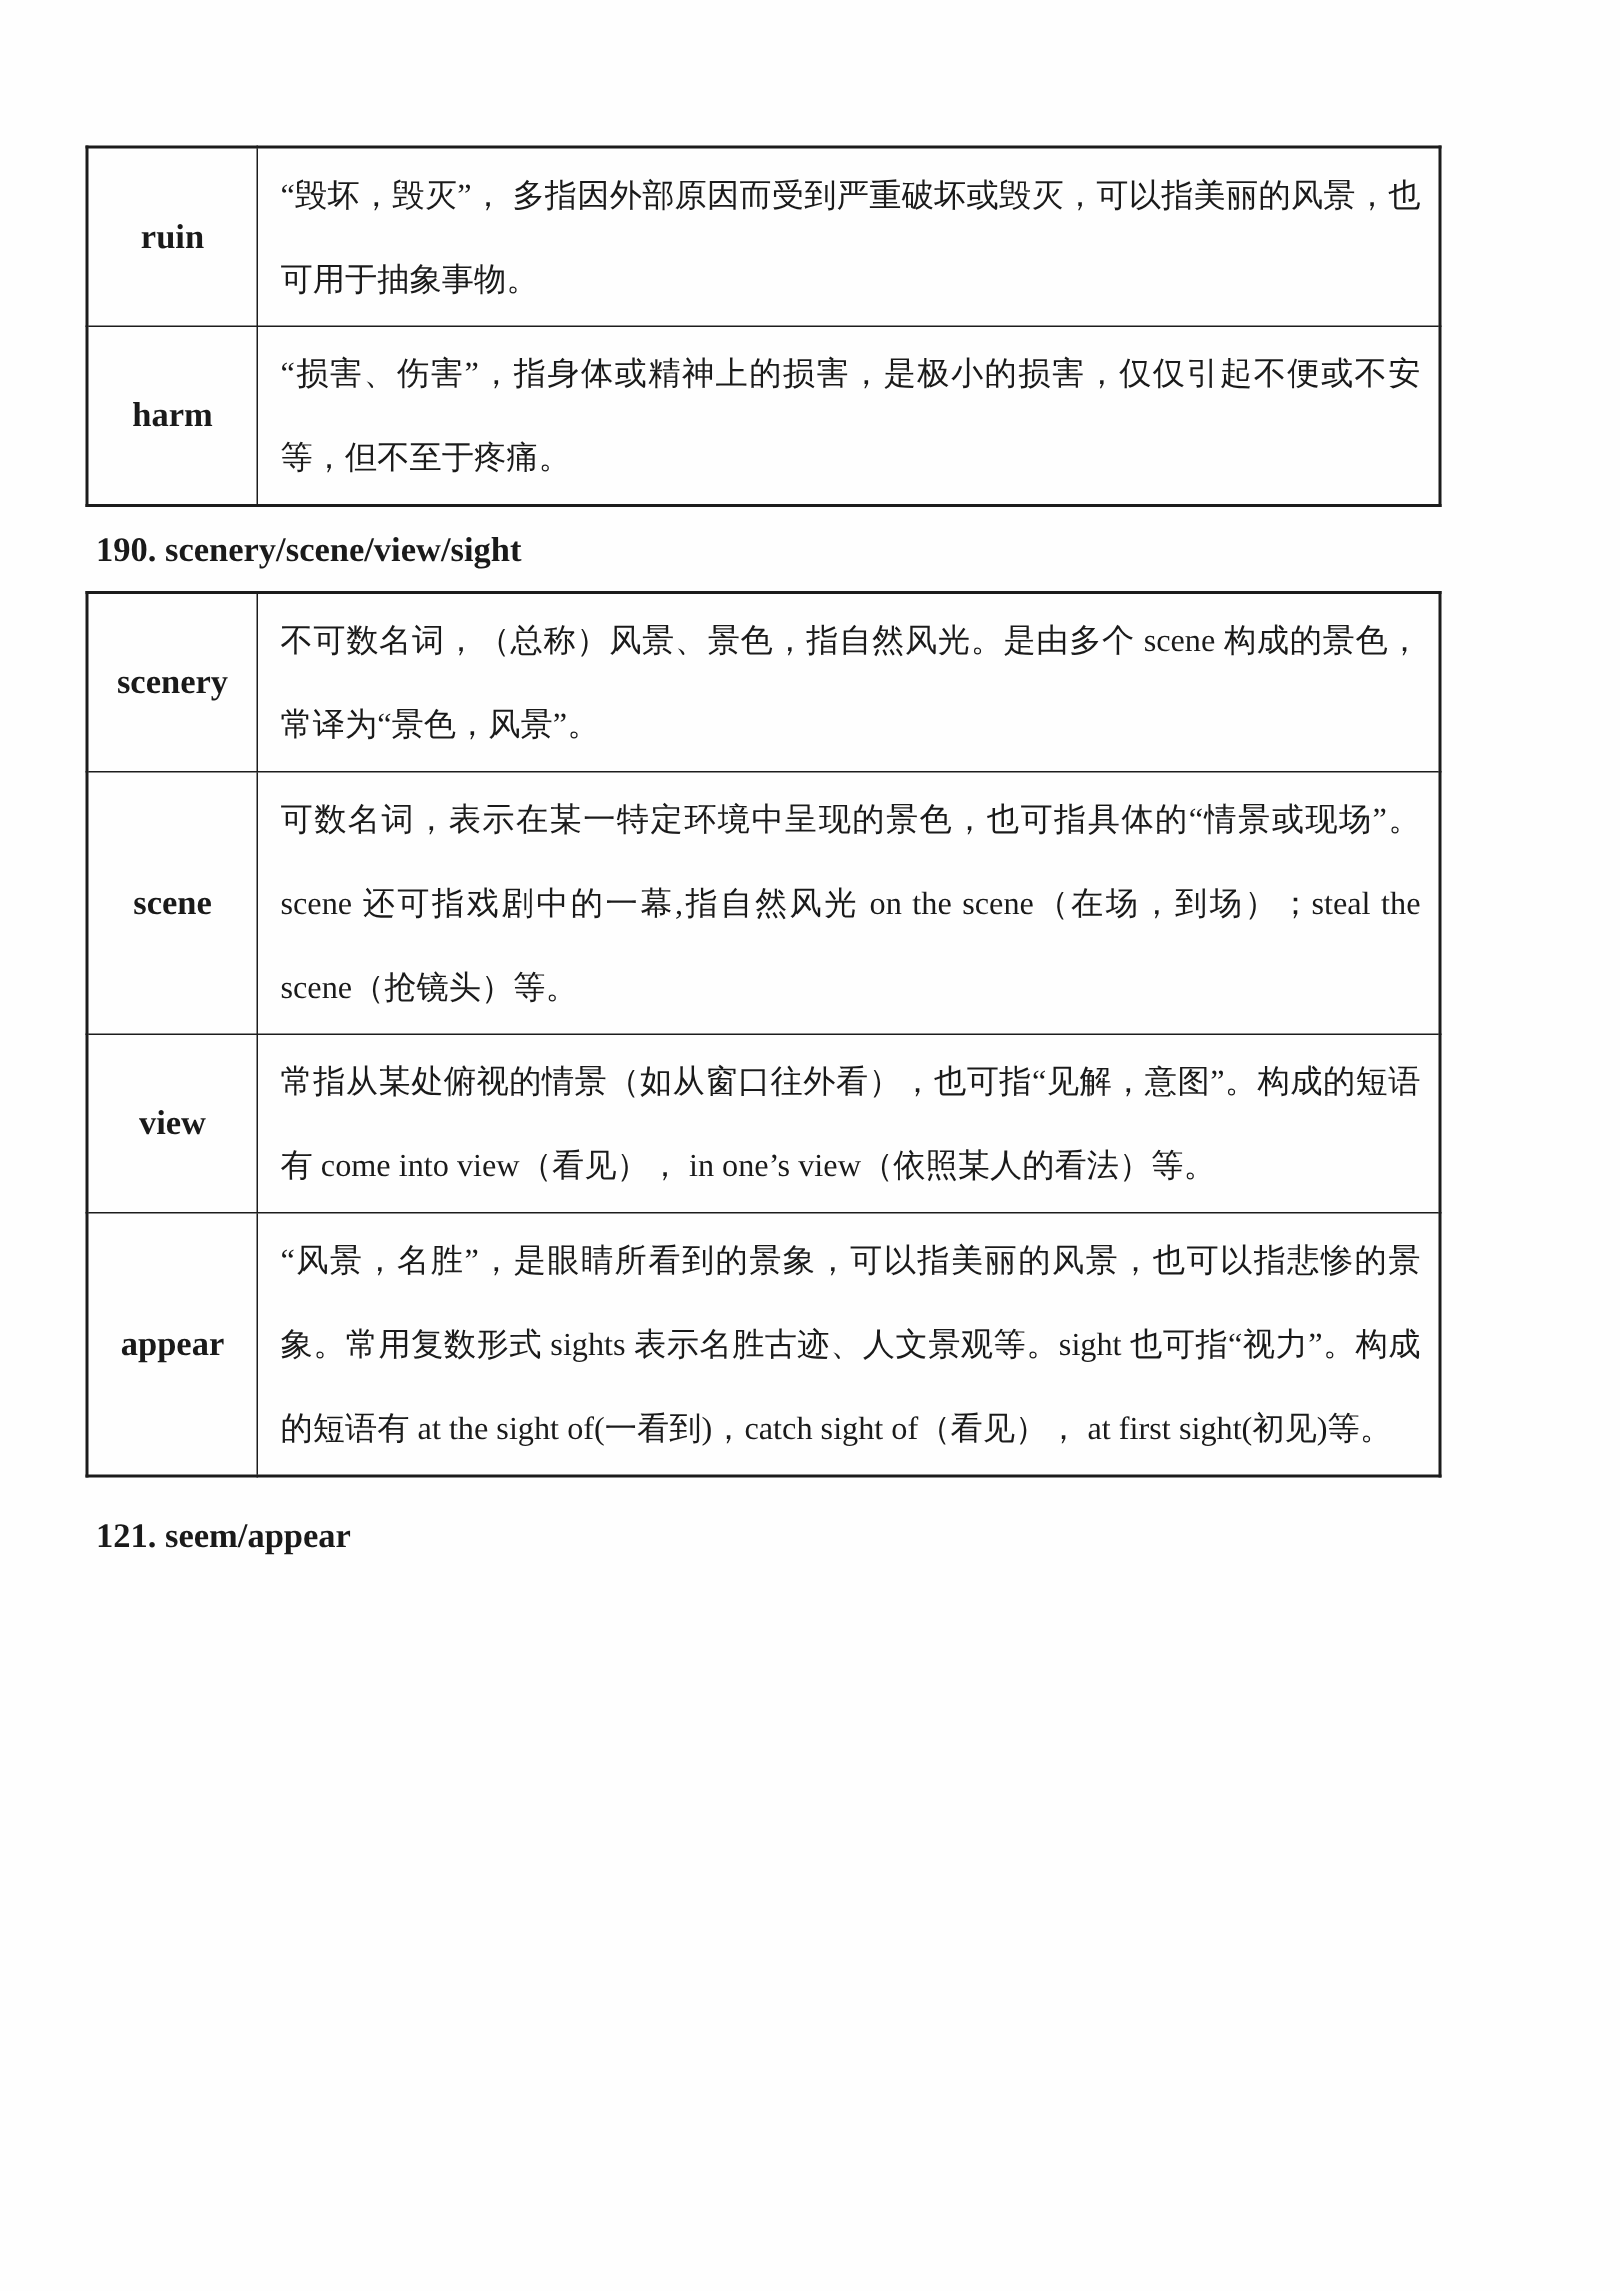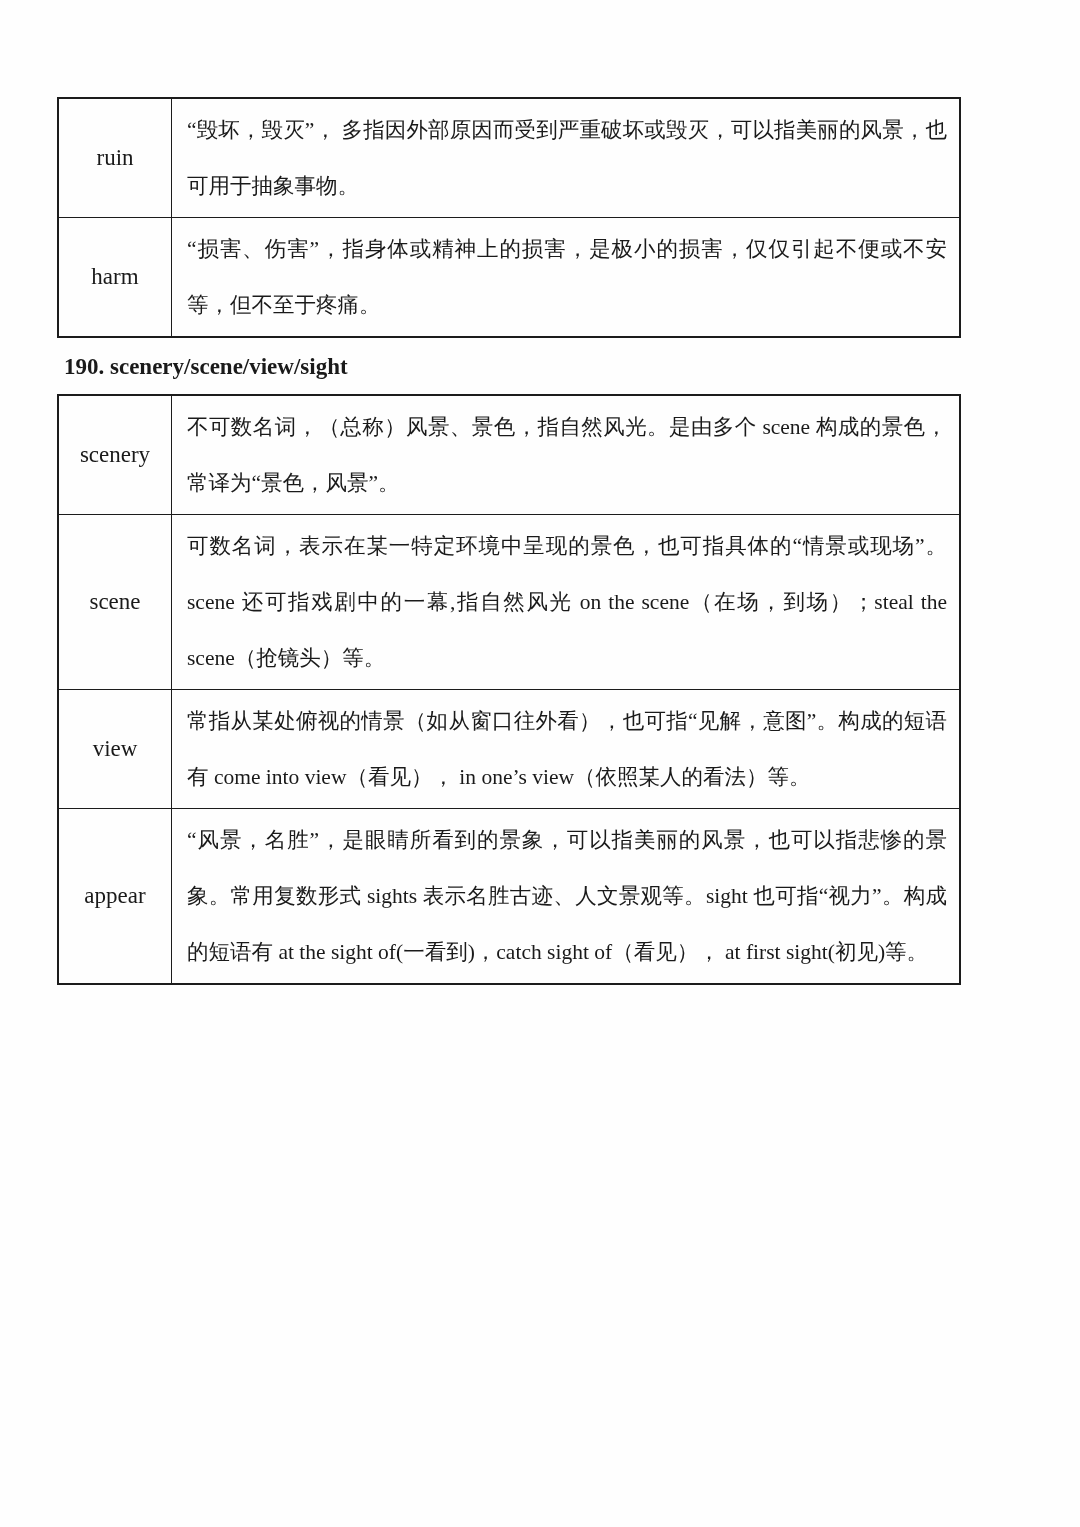--- a/index.html
+++ b/index.html
@@ -31,20 +31,21 @@
   }
   table.vocab-table {
     border-width: 2.5px;
   }
   td.term {
     width: 108px;
     text-align: center;
     vertical-align: middle;
     font-size: 23px;
     padding: 4px 2px;
+    font-weight: bold;
   }
   td.def {
     vertical-align: middle;
     font-size: 21.5px;
     line-height: 56px;
     text-align: justify;
     padding: 3px 12px 3px 15px;
   }
   .heading {
     font-size: 23px;
@@ -96,15 +97,16 @@
           <td class="term">view</td>
           <td class="def">常指从某处俯视的情景（如从窗口往外看），也可指“见解，意图”。构成的短语有 come into view（看见）， in one’s view（依照某人的看法）等。</td>
         </tr>
         <tr>
           <td class="term">appear</td>
           <td class="def">“风景，名胜”，是眼睛所看到的景象，可以指美丽的风景，也可以指悲惨的景象。常用复数形式 sights 表示名胜古迹、人文景观等。sight 也可指“视力”。构成的短语有 at the sight of(一看到)，catch sight of（看见）， at first sight(初见)等。</td>
         </tr>
       </tbody>
     </table>
 
+    <p class="heading heading-121">121. seem/appear</p>
 
   </div>
 </div>
 
 </body></html>

